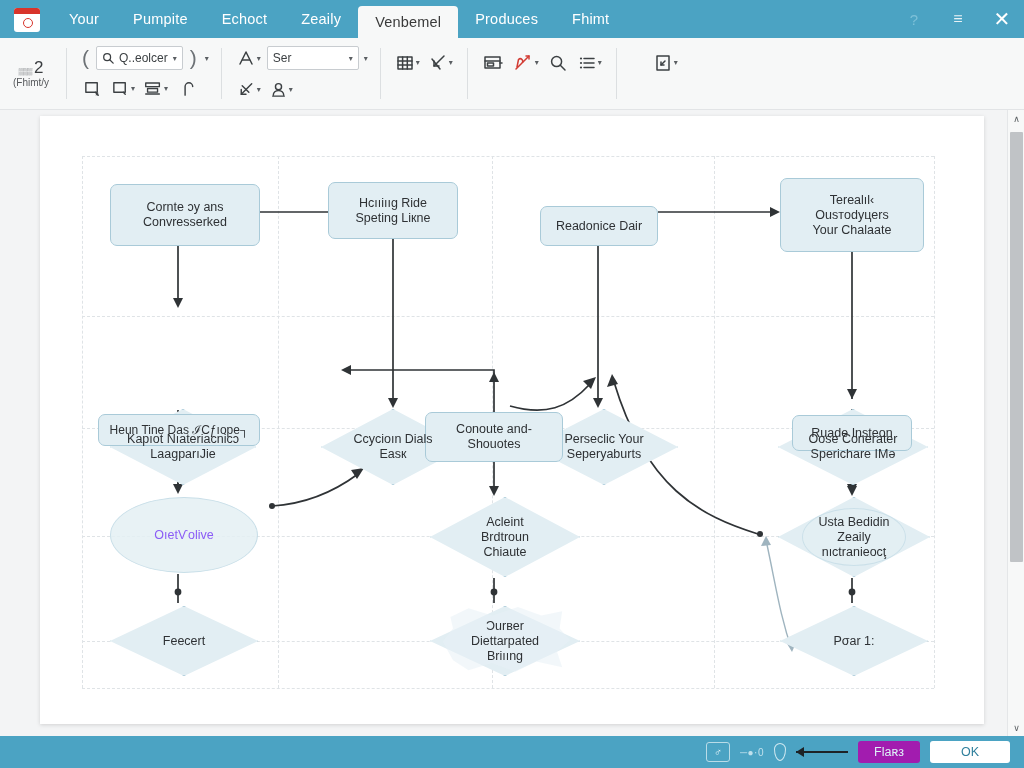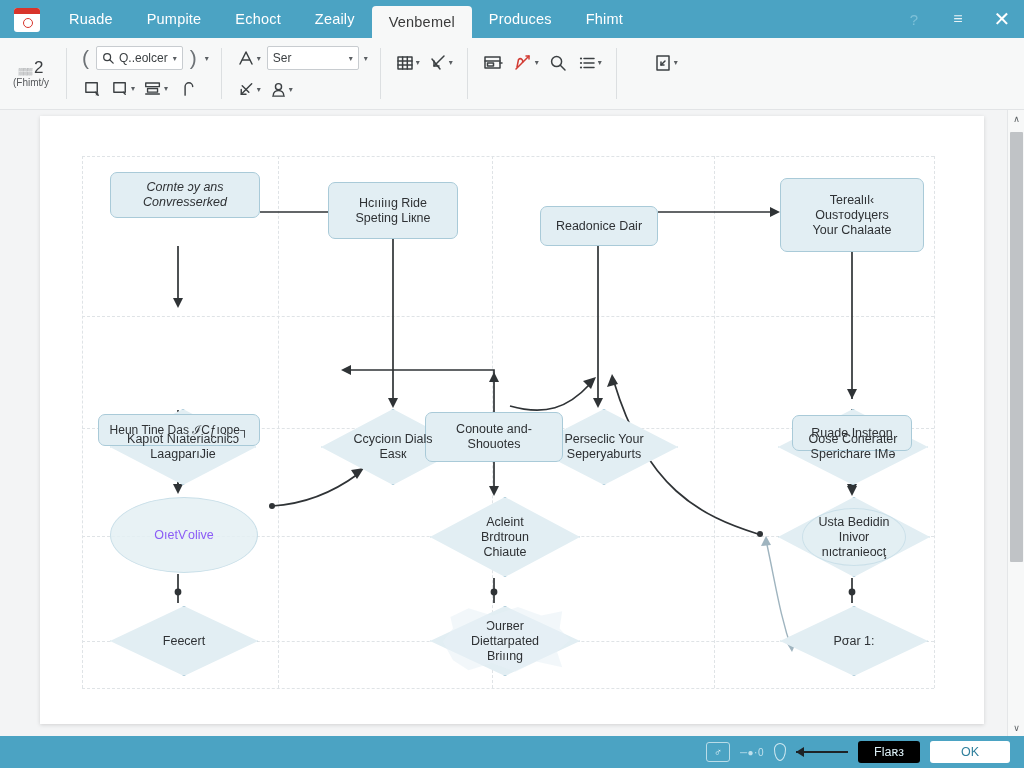--- a/index.html
+++ b/index.html
@@ -260,32 +260,32 @@
     border-top: 5px solid transparent; border-bottom: 5px solid transparent;
     border-right: 8px solid #1d2326;
   }
   .sb-btn {
     min-width: 62px; height: 22px;
     border-radius: 3px;
     display: flex; align-items: center; justify-content: center;
     font-size: 12.5px;
     padding: 0 12px;
   }
-  .sb-btn.sec { background: #000000; color: #ddf0f7; filter: blur(.4px); }
+  .sb-btn.sec { background: #a21caf; color: #ddf0f7; filter: blur(.4px); }
   .sb-btn.pri { background: #ffffff; color: #2f7f9c; min-width: 80px; }
 </style>
 </head>
 <body>
 
 <div class="app">
 
   <div class="titlebar">
     <div class="app-logo"></div>
     <div class="tabs">
-      <div class="tab">Ruade</div>
+      <div class="tab">Your</div>
       <div class="tab">Pumpite</div>
       <div class="tab">Echoct</div>
       <div class="tab">Zeaily</div>
       <div class="tab active">Venbemel</div>
       <div class="tab">Produces</div>
       <div class="tab">Fhimt</div>
     </div>
     <div class="wincontrols">
       <div class="wc help">?</div>
       <div class="wc">≡</div>
@@ -538,21 +538,21 @@
           <line x1="812" y1="368" x2="812" y2="293"></line>
           <polygon class="head" points="812,378 807,368 817,368"></polygon>
 
           <line x1="812" y1="335" x2="812" y2="372"></line>
           <polygon class="head" points="812,380 807,370 817,370"></polygon>
 
           <line x1="812" y1="462" x2="812" y2="487"></line>
           <circle class="dot" cx="812" cy="476" r="3.4"></circle>
         </svg>
 
-        <div class="node box" style="left:70px; top:56px; width:150px; height:46px;font-style:italic;">
+        <div class="node box" style="left:70px; top:68px; width:150px; height:62px;">
           <span class="lbl" style="white-space:pre-line">Cornte ɔy ans
 Convresserked</span>
         </div>
         <div class="node box" style="left:288px; top:66px; width:130px; height:57px;">
           <span class="lbl" style="white-space:pre-line">Hсııiııg Ride
 Speting Liкne</span>
         </div>
         <div class="node box" style="left:500px; top:77px; width:118px; height:40px;margin-top:13px;">
           <span class="lbl" style="white-space:pre-line">Readonice Dair</span>
         </div>
@@ -600,21 +600,21 @@
         </div>
         <div class="dia" style="left:390px; top:381px; width:150px; height:80px;">
           <div class="shape" style="transform:rotate(0); clip-path:polygon(50% 0,100% 50%,50% 100%,0 50%); border:none; box-shadow:inset 0 0 0 1px #a9cad8;"></div>
           <div class="txt" style="white-space:pre-line">Acleint
 Brdtroun
 Chiaute</div>
         </div>
         <div class="dia" style="left:738px; top:381px; width:152px; height:80px;">
           <div class="shape" style="transform:rotate(0); clip-path:polygon(50% 0,100% 50%,50% 100%,0 50%); border:none; box-shadow:inset 0 0 0 1px #a9cad8;"></div>
           <div class="txt" style="white-space:pre-line">Usta Bedidin
-Inivor
+Zeaily
 nıctranieocţ</div>
         </div>
 
         <div class="ell" style="left:762px; top:392px; width:104px; height:58px; opacity:.75;">
           <div class="shape"></div>
         </div>
 
         <div class="dia" style="left:390px; top:490px; width:150px; height:70px;">
           <div class="shape" style="transform:rotate(0); clip-path:polygon(50% 0,100% 50%,50% 100%,0 50%); border:none; box-shadow:inset 0 0 0 1px #a9cad8;"></div>
           <div class="txt" style="white-space:pre-line; filter:blur(.5px)">Ɔurвer

